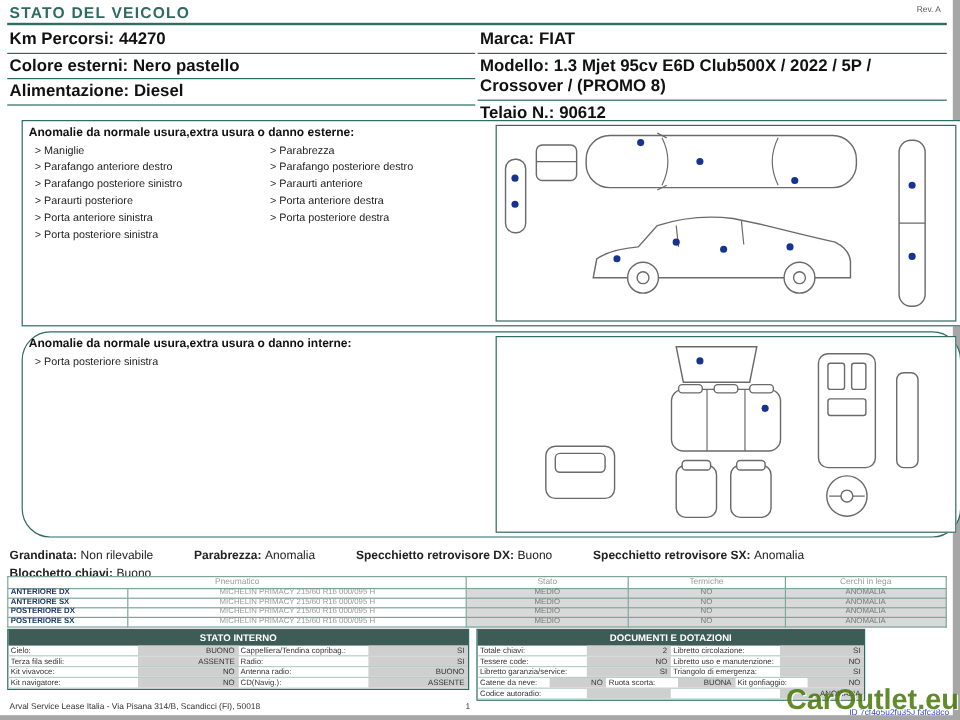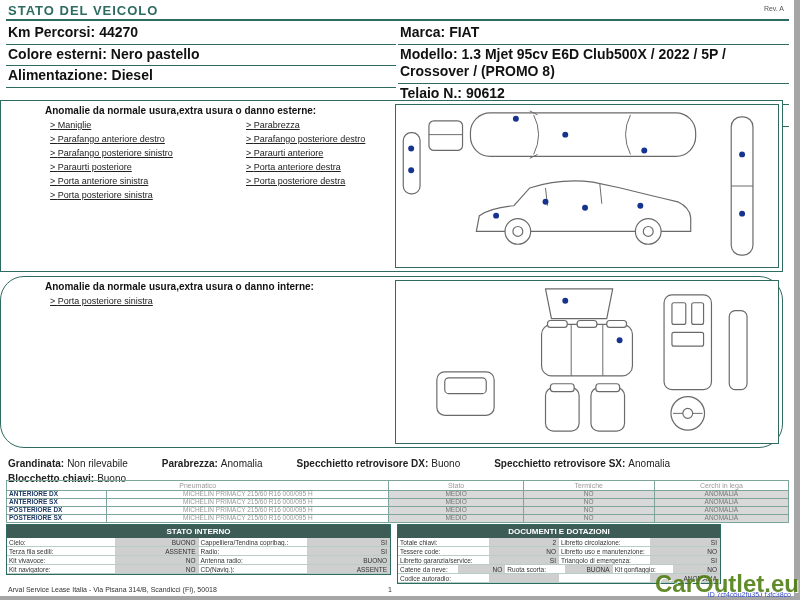--- a/index.html
+++ b/index.html
@@ -9,28 +9,28 @@
 
   .page-title { position:absolute; left:8px; top:3px; font-size:13px; font-weight:bold; color:#2e6b60; letter-spacing:1px; }
   .rev { position:absolute; right:10px; top:5px; font-size:7px; color:#555; }
   .title-rule { position:absolute; left:6px; top:19px; width:783px; height:2px; background:#2e6b60; }
 
   .info-left  { position:absolute; left:6px;  top:23px; width:390px; }
   .info-right { position:absolute; left:398px; top:23px; width:391px; }
   .info-row { border-bottom:1px solid #2e6b60; padding:1px 2px 2px; font-size:14px; font-weight:bold; color:#111; line-height:1.25; }
   .info-label { margin-right:4px; }
 
-  .anom-box { position:absolute; left:0; width:783px; height:172px; border:1px solid #2e6b60; background:#fff;padding-left:39px; }
+  .anom-box { position:absolute; left:18px; width:783px; height:172px; border:1px solid #2e6b60; background:#fff; }
   .box-ext { top:100px; }
   .box-int { top:276px;border-radius:24px; }
   .box-title { font-size:10px; font-weight:bold; color:#111; padding:4px 5px 3px; }
   .anom-cols { display:flex; padding:0 6px; }
   .anom-col { width:196px; font-size:9px; color:#222; line-height:1.55; }
   .anom-item::before { content:"> "; }
-  .anom-item { padding-left:4px;text-decoration:underline; }
+  .anom-item { padding-left:4px; }
 
   .diagram-panel { position:absolute; top:3px; right:3px; width:384px; height:164px; border:1px solid #2e6b60; background:#fff; }
   .diagram-panel svg { width:100%; height:100%; }
   .sketch { fill:#ffffff; stroke:#6a6a6a; stroke-width:1.2; }
   .sketch-line { fill:none; stroke:#6a6a6a; stroke-width:1; }
   .dot { fill:#16338f; stroke:none; }
 
   .summary { position:absolute; left:8px; top:458px; width:781px; font-size:10px; color:#222; }
   .summary-line1 { display:flex; gap:34px; }
   .sum-label { font-weight:bold; margin-right:3px; }

